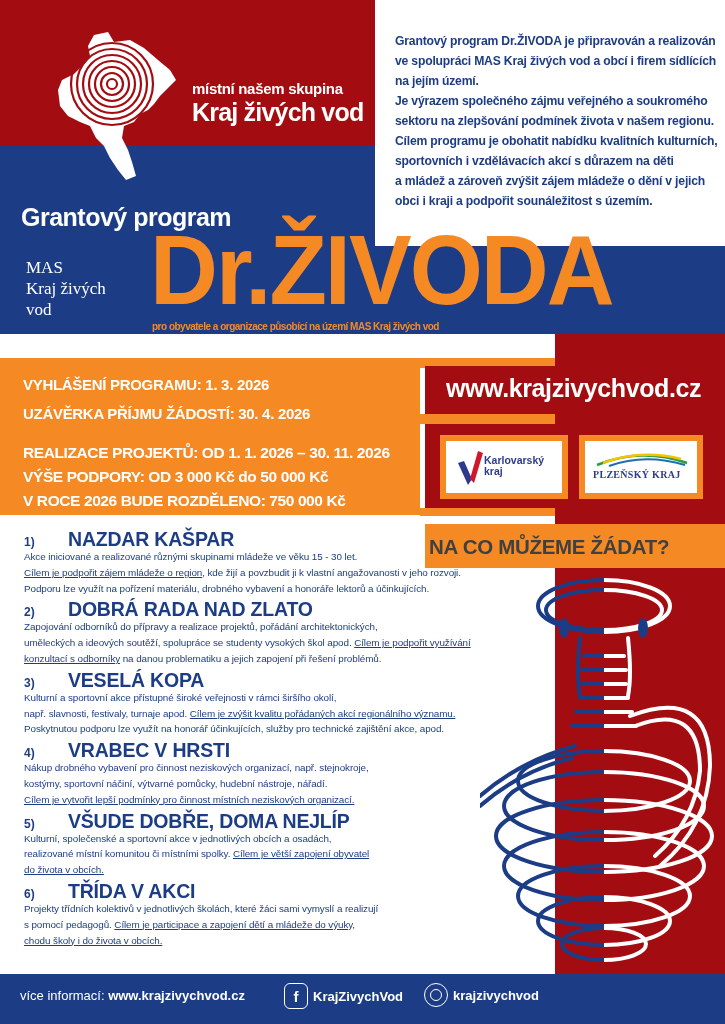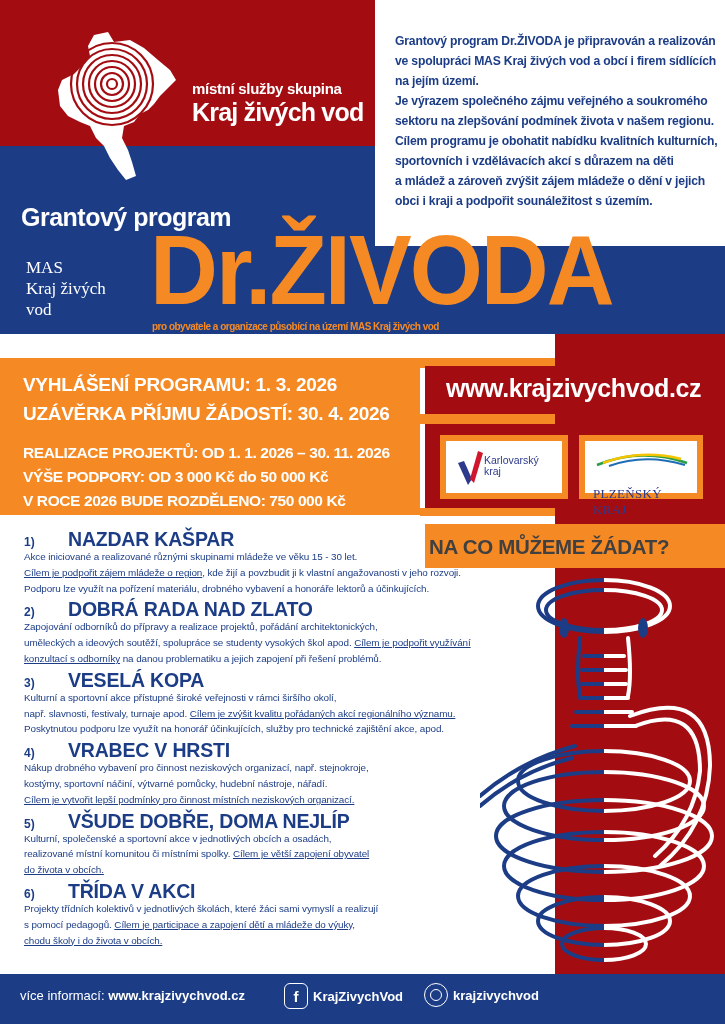--- a/index.html
+++ b/index.html
@@ -23,33 +23,33 @@
   
   #title-band { left: 0; top: 246px; width: 725px; height: 88px; background: #1c3d86; }
   #grant-heading { left: 21px; top: 203px; color: #fff; font-size: 25px; font-weight: bold; letter-spacing: -0.5px; }
   #mas-label { left: 26px; top: 257px; color: #fff; font-size: 17px; line-height: 21px; width: 130px; }
   #big-title { left: 150px; top: 218px; color: #f58a25; font-size: 94px; font-weight: bold; letter-spacing: -2px; line-height: 100px; transform: scaleY(1.05); transform-origin: top left; }
   #subtitle { left: 152px; top: 321px; color: #f58a25; font-size: 10px; font-weight: bold; letter-spacing: -0.5px; }
 
   
   #info-orange { left: 0; top: 358px; width: 420px; height: 157px; }
   #info-lines { left: 23px; top: 370px; color: #fff; font-weight: bold; }
-  .info-big { font-size: 19px; line-height: 29px; letter-spacing: -0.3px; }
+  .info-big { font-size: 15px; line-height: 29px; letter-spacing: -0.3px; }
   .info-small { font-size: 15.5px; line-height: 24px; letter-spacing: -0.4px; }
   #info-lines div:nth-child(3) { margin-top: 13px; }
 
   
   #right-red { left: 555px; top: 334px; width: 170px; height: 640px; }
   #white-gap1 { left: 420px; top: 341px; width: 135px; height: 17px; background:#fff; }
   #orange-top-strip { left: 420px; top: 358px; width: 135px; height: 10px; }
   #url-box { left: 425px; top: 366px; width: 300px; height: 48px; background: #a30d12; }
   #url-text { left: 446px; top: 374px; color: #fff; font-size: 25px; font-weight: bold; letter-spacing: -0.4px; }
   #orange-mid { left: 420px; top: 414px; width: 135px; height: 10px; }
   #logos-box { left: 425px; top: 424px; width: 300px; height: 84px; background: #a30d12; }
-  .logo-frame { position: absolute; background: #f58a25; padding: 6px; }
+  .logo-frame { position: absolute; background: #f58a25; padding: 6px; font-weight: bold; }
   .logo-inner { background: #fff; width: 100%; height: 100%; position: relative; }
   #kv-frame { left: 440px; top: 435px; width: 128px; height: 64px; }
   #pk-frame { left: 579px; top: 435px; width: 124px; height: 64px; }
   #orange-bottom-strip { left: 420px; top: 508px; width: 135px; height: 8px; }
   #white-gap2 { left: 420px; top: 516px; width: 135px; height: 8px; background:#fff; }
   #ask-box { left: 425px; top: 524px; width: 300px; height: 44px; background: #f58a25; }
   #ask-text { left: 429px; top: 535px; color: #404040; font-size: 20.5px; font-weight: bold; letter-spacing: -0.3px; }
 
   
   #list { left: 24px; top: 528px; width: 470px; color: #1c3d86; }
@@ -87,21 +87,21 @@
       <circle cx="60" cy="54" r="5"></circle>
       <circle cx="60" cy="54" r="11"></circle>
       <circle cx="60" cy="54" r="17"></circle>
       <circle cx="60" cy="54" r="23"></circle>
       <circle cx="60" cy="54" r="29"></circle>
       <circle cx="60" cy="54" r="35"></circle>
       <circle cx="60" cy="54" r="41"></circle>
     </g>
   </svg>
 </div>
-<div class="abs" id="logo-small">místní služby skupina</div>
+<div class="abs" id="logo-small">místní našem skupina</div>
 <div class="abs" id="logo-big">Kraj živých vod</div>
 
 <div class="abs" id="intro-box">
   <div id="intro-text">
     <p>Grantový program Dr.ŽIVODA je připravován a realizován
 ve spolupráci MAS Kraj živých vod a obcí i firem sídlících
 na jejím území.</p>
     <p>Je výrazem společného zájmu veřejného a soukromého
 sektoru na zlepšování podmínek života v našem regionu.
 Cílem programu je obohatit nabídku kvalitních kulturních,
@@ -147,21 +147,21 @@
 kraj</div>
   </div>
 </div>
 <div class="logo-frame" id="pk-frame">
   <div class="logo-inner">
     <svg class="abs" style="left:10px;top:8px" width="94" height="18" viewBox="0 0 94 18">
       <path d="M2 16 Q46 -2 92 14" stroke="#2a9d4a" stroke-width="2.5" fill="none"></path>
       <path d="M8 14 Q46 0 86 10" stroke="#f2c500" stroke-width="2.5" fill="none"></path>
       <path d="M14 17 Q50 4 90 16" stroke="#1f6db5" stroke-width="2" fill="none"></path>
     </svg>
-    <div class="abs" style="left:8px;top:28px;color:#2d3a8c;font-family:'Liberation Serif',serif;font-size:13px;letter-spacing:0.3px;margin-top:17px;">PLZEŇSKÝ KRAJ</div>
+    <div class="abs" style="left:8px;top:28px;color:#2d3a8c;font-family:'Liberation Serif',serif;font-size:10px;letter-spacing:0.3px;">PLZEŇSKÝ KRAJ</div>
   </div>
 </div>
 
 <div class="abs orange" id="orange-bottom-strip"></div>
 <div class="abs" id="white-gap2"></div>
 <div class="abs" id="ask-box"></div>
 <div class="abs" id="ask-text">NA CO MŮŽEME ŽÁDAT?</div>
 
 <div class="abs" id="jug">
   <svg width="245" height="408" viewBox="0 0 245 408">

